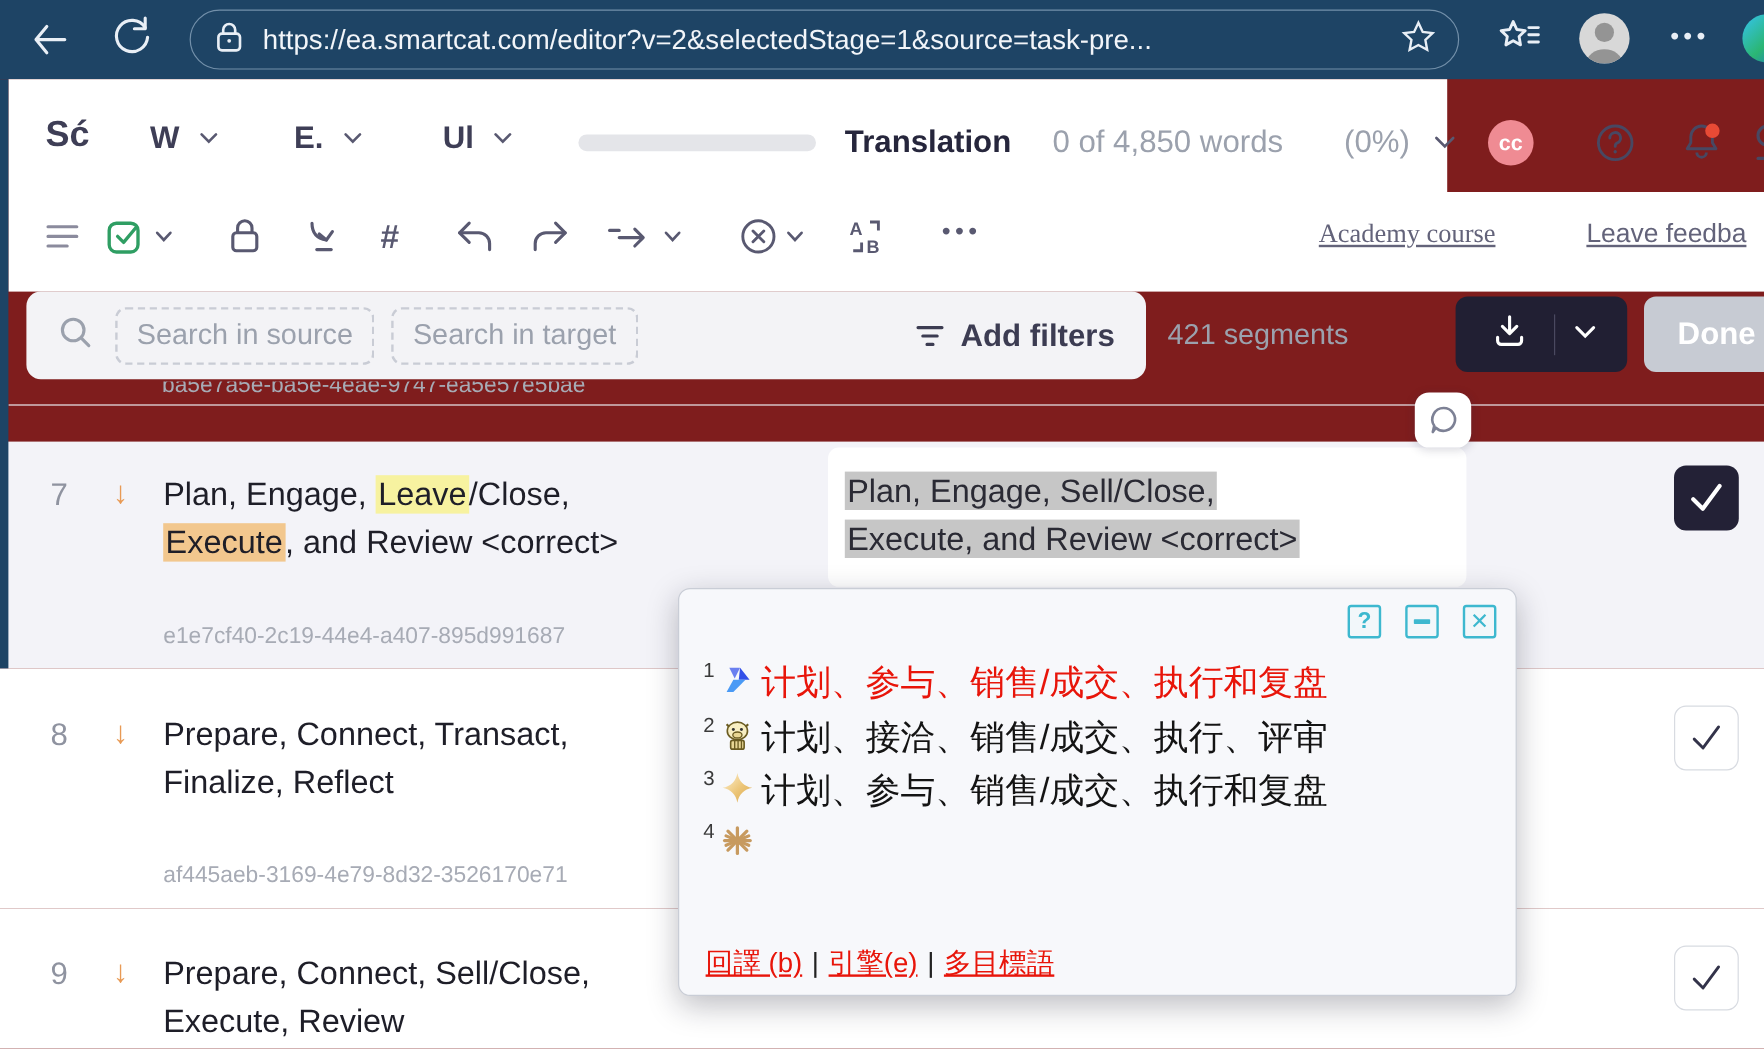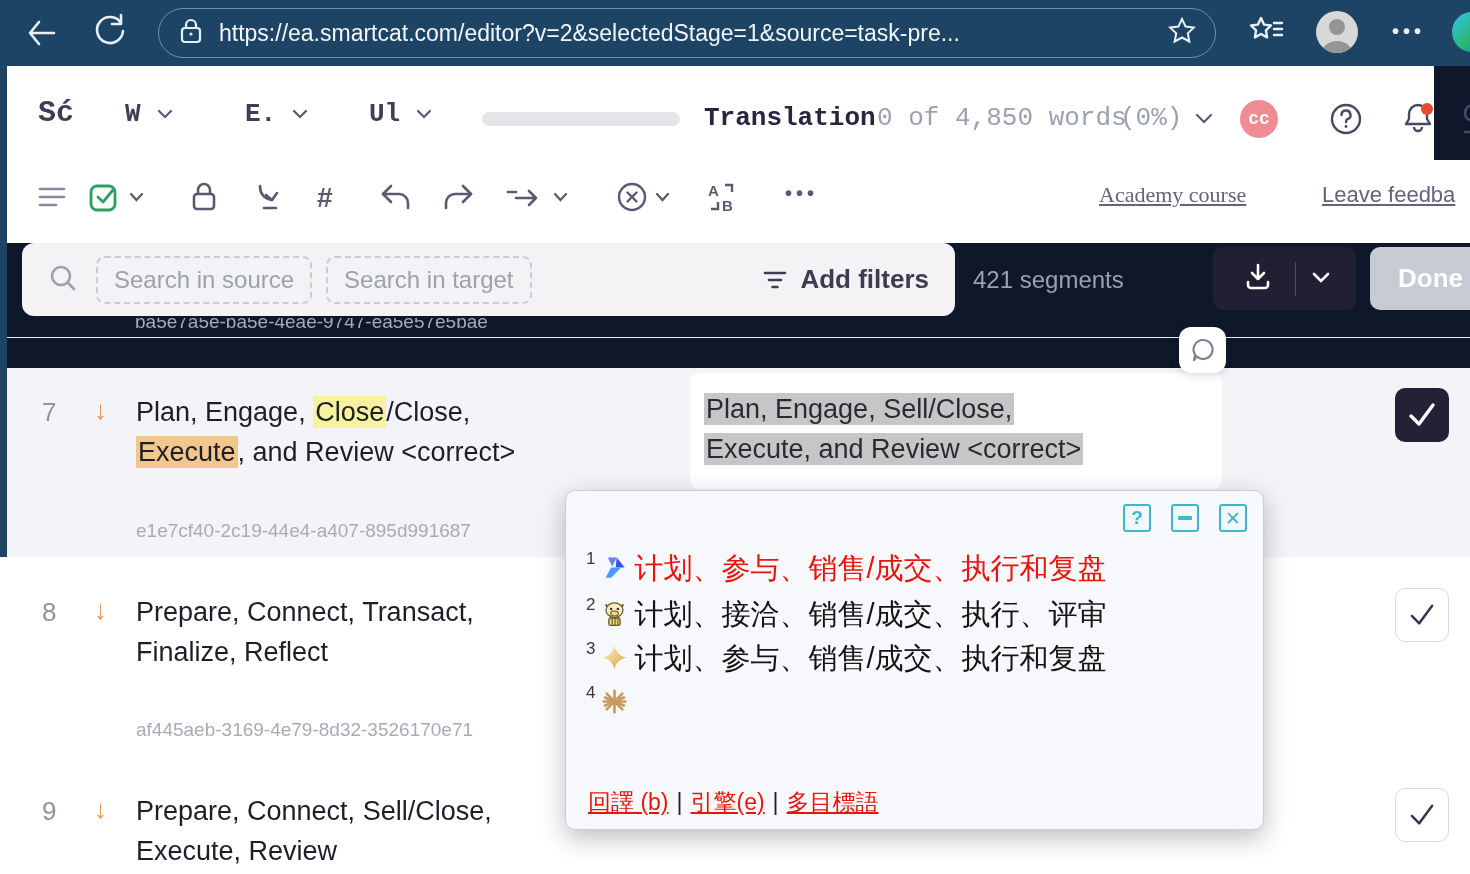--- a/index.html
+++ b/index.html
@@ -1,27 +1,27 @@
 <!DOCTYPE html>
 <html><head>
 <meta charset="utf-8">
 <style>
   html,body{margin:0;padding:0;background:#ffffff;}
   #screen{position:relative;width:1470px;height:874px;overflow:hidden;
-    font-family:"Liberation Sans","DejaVu Sans",sans-serif;background:#0f172a;}
+    font-family:"Liberation Sans","DejaVu Sans",sans-serif;background:#7f1d1d;}
   .abs{position:absolute;}
   
   .browser-bar{left:0;top:0;width:1470px;height:66px;background:#1e4465;}
   .b-icon{color:#e9eff6;}
   .url-pill{left:158px;top:8px;width:1058px;height:50px;border:1.5px solid #7390aa;
     border-radius:26px;display:flex;align-items:center;box-sizing:border-box;padding:0 18px;}
   .url-text{color:#f2f5f9;font-size:23px;white-space:nowrap;overflow:hidden;flex:1;margin-left:14px;}
   .left-strip{left:0;top:66px;width:7px;height:491px;background:#1e4465;}
   
-  .sc-header{left:7px;top:66px;width:1427px;height:94px;background:#fff;font-family:Liberation Mono, monospace;}
+  .sc-header{left:7px;top:66px;width:1199px;height:94px;background:#fff;}
   .logo{font-size:30px;font-weight:bold;color:#3e3e56;}
   .menu-item{display:flex;align-items:center;gap:16px;color:#3e3e56;font-size:26px;font-weight:bold;}
   .progress-pill{width:198px;height:14px;border-radius:7px;background:#e4e5e9;}
   .stage{font-size:26px;font-weight:bold;color:#26263c;}
   .gray-lg{font-size:26px;color:#9ba1ad;}
   .cc-badge{width:38px;height:38px;border-radius:50%;background:#ef8b93;color:#fff;
     font-size:18px;font-weight:bold;display:flex;align-items:center;justify-content:center;}
   
   .tb-icon{color:#595971;display:flex;align-items:center;justify-content:center;}
   .tb-link{font-size:22px;color:#63637a;text-decoration:underline;white-space:nowrap;}
@@ -288,21 +288,21 @@
 
   <div class="abs clip-uuid">
       <span>ba5e7a5e-ba5e-4eae-9747-ea5e57e5bae</span>
     </div>
   <div class="abs sep-line"></div>
 
   <div class="abs row row7">
     <div class="abs seg-num" style="left:42px;top:29px;">7</div>
     <div class="abs seg-arrow" style="left:94px;top:27px;">↓</div>
     <div class="abs src-text" style="left:136px;top:24px;">
-      <span>Plan, Engage, </span><span class="hl-y">Close</span><span>/Close,</span><br>
+      <span>Plan, Engage, </span><span class="hl-y">Leave</span><span>/Close,</span><br>
       <span class="hl-o">Execute</span><span>, and Review &lt;correct&gt;</span>
     </div>
     <div class="abs uuid" style="left:136px;top:152px;">e1e7cf40-2c19-44e4-a407-895d991687</div>
     <div class="abs tgt-cell">
       <div class="tgt-text"><span class="sel-g">Plan, Engage, Sell/Close,</span><br><span class="sel-g">Execute, and Review &lt;correct&gt;</span></div>
     </div>
     <div class="abs chk-dark" style="left:1395px;top:20px;">
       <svg width="30" height="26" viewBox="0 0 30 26" fill="none" stroke="#ffffff" stroke-width="3.4" stroke-linecap="round" stroke-linejoin="round">
           <path d="M4 14 l8 8 L26 3"></path>
         </svg>

